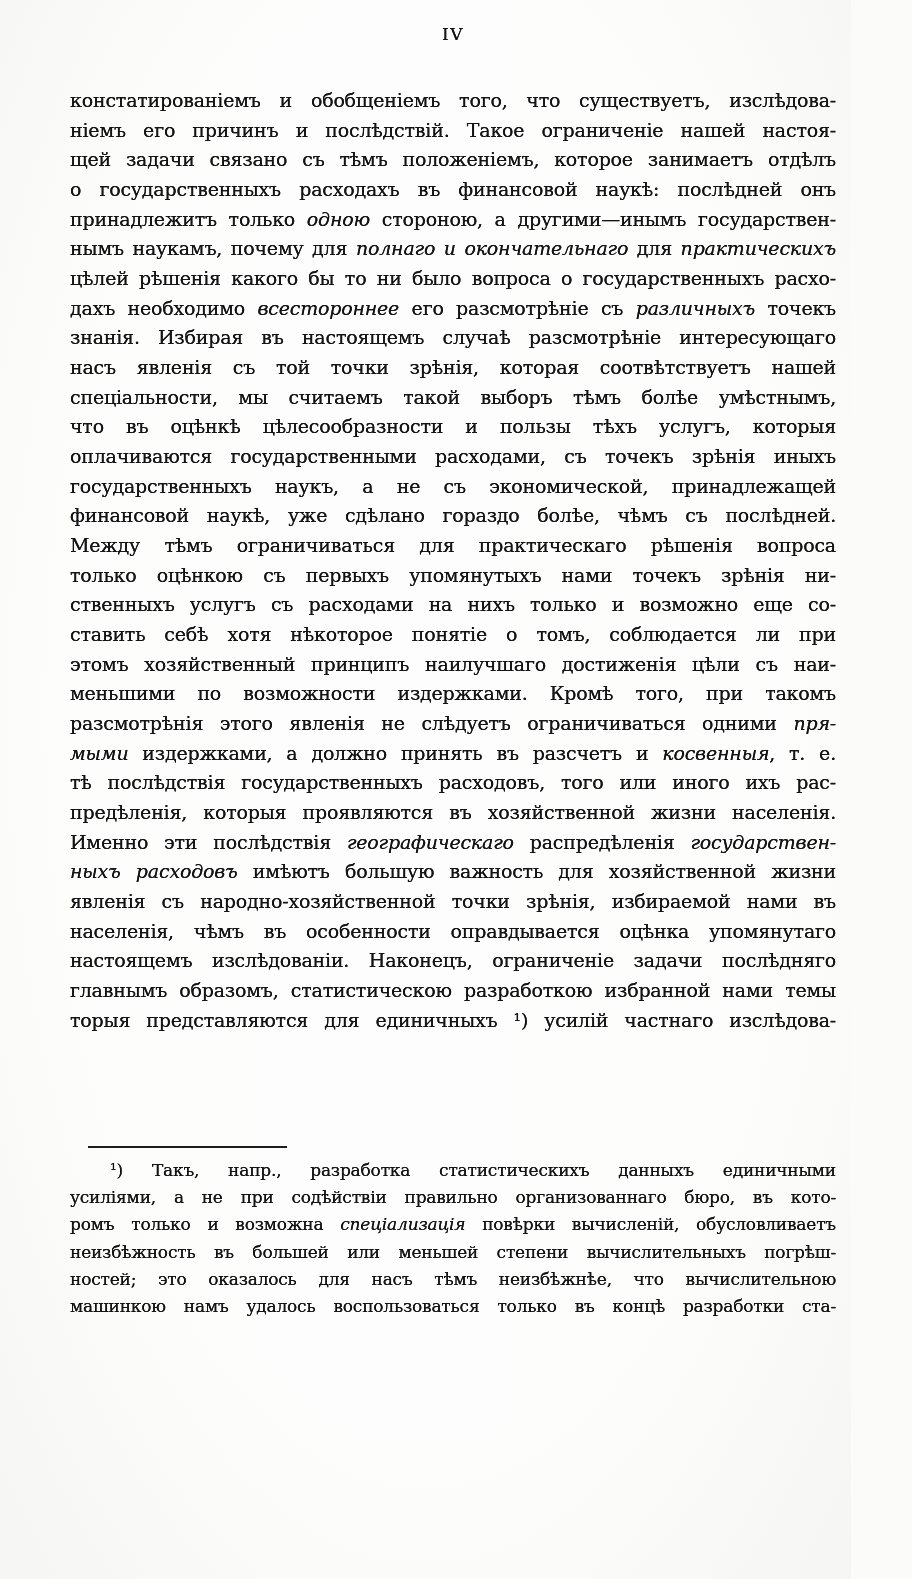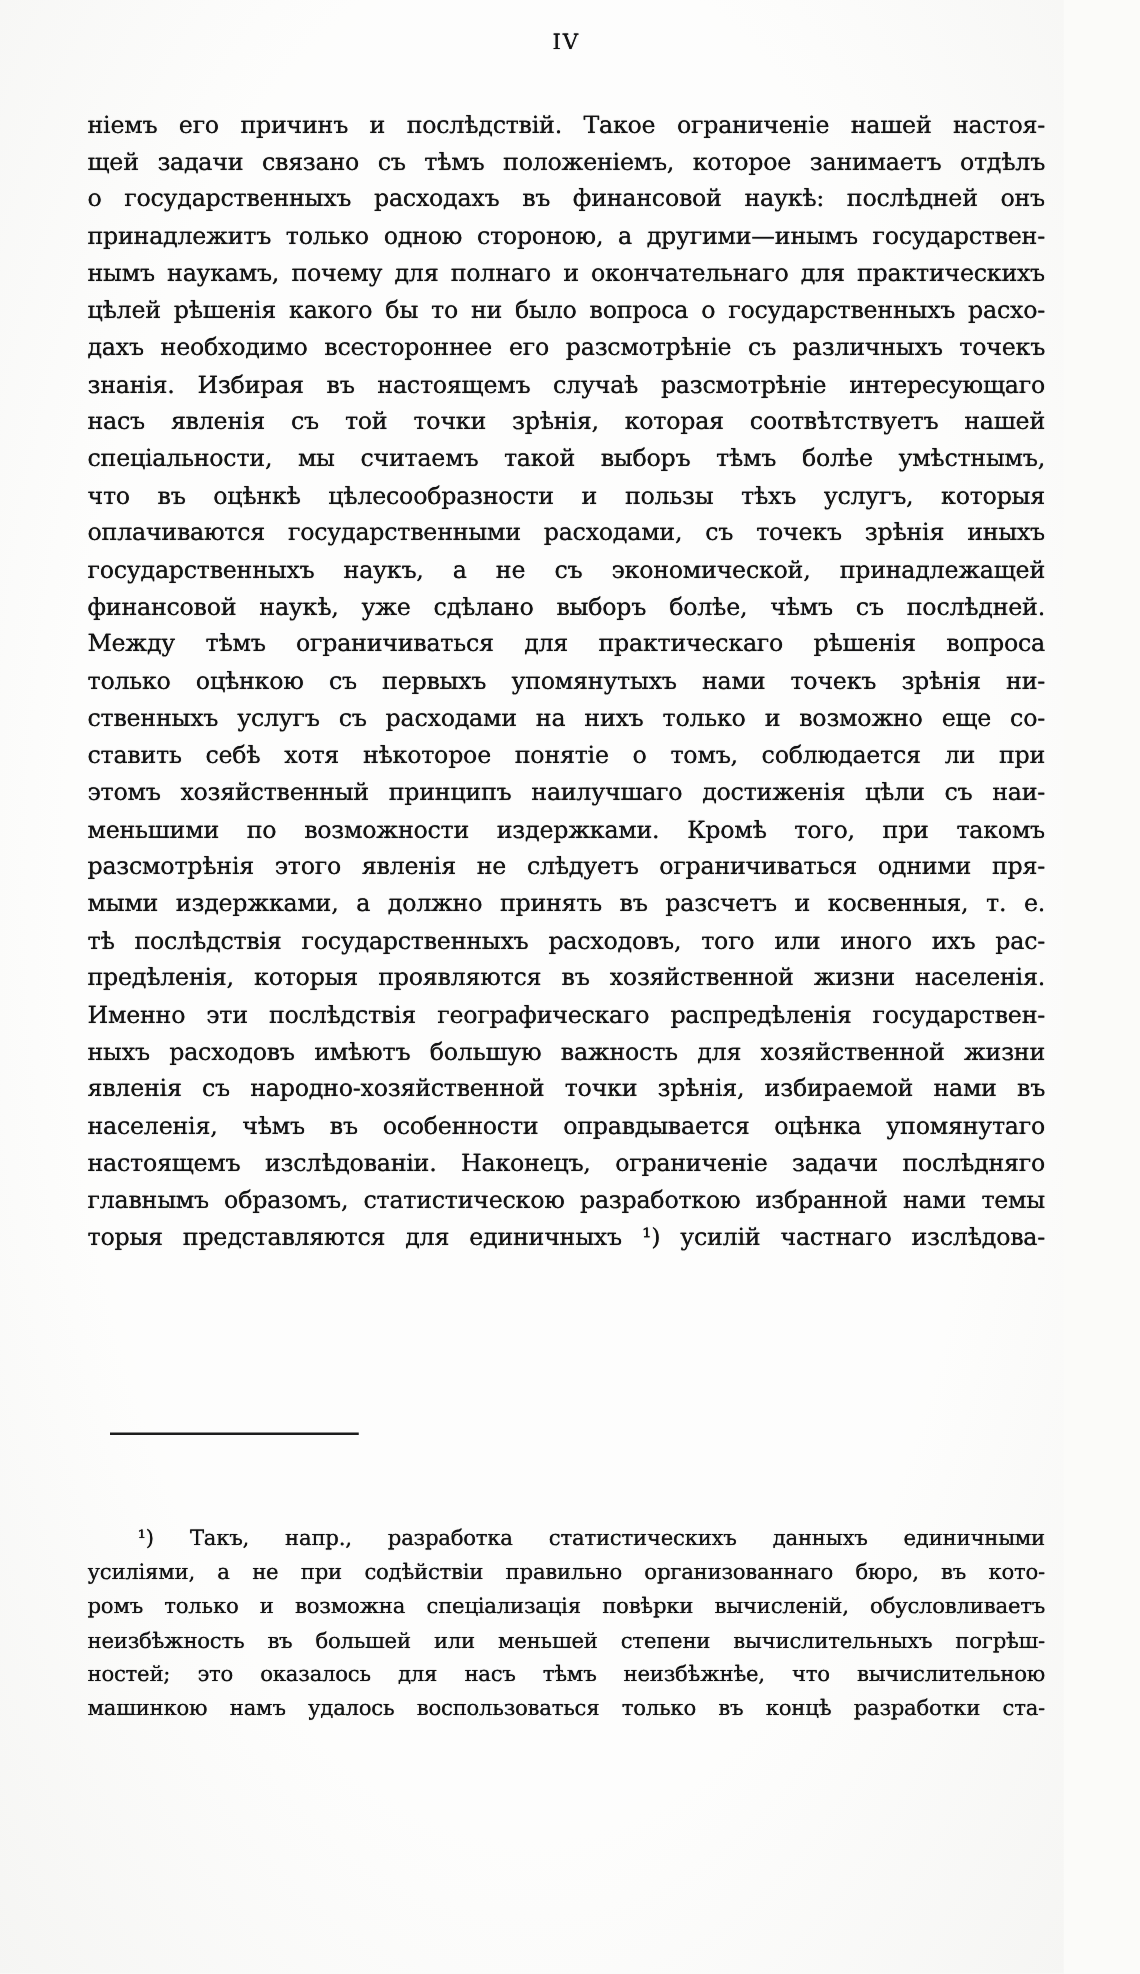--- a/index.html
+++ b/index.html
@@ -40,69 +40,71 @@
   .bodyblock {
     top: 86px;
     font-size: 19px;
     letter-spacing: -0.2px;
   }
   .bodyblock .line {
     height: 29.68px;
     line-height: 29.68px;
   }
   .fnblock {
-    top: 1218px;
+    top: 1157px;
     font-size: 17px;
     letter-spacing: -0.2px;
   }
   .fnblock .line {
     height: 27.2px;
     line-height: 27.2px;
   }
   .fnblock .line:first-child {
     text-indent: 40px;
   }
   .line {
     text-align: justify;
     text-align-last: justify;
     overflow: hidden;
     white-space: normal;
     text-shadow: 0 0 0.6px currentColor; 
   }
   .it {
+    font-style: italic;
   }
   .fn-rule {
     position: absolute;
     top: 1146px;
     left: 88px;
     width: 199px;
     height: 2px;
     background: #1d1d1d;
   }
 </style>
 </head>
 <body>
 
 <div class="scan-page">
   <div class="folio">IV</div>
   <div class="textblock bodyblock" id="body-text">
+      <div class="line"><span>констатированіемъ и обобщеніемъ того, что существуетъ, изслѣдова-</span></div>
       <div class="line"><span>ніемъ его причинъ и послѣдствій. Такое ограниченіе нашей настоя-</span></div>
       <div class="line"><span>щей задачи связано съ тѣмъ положеніемъ, которое занимаетъ отдѣлъ</span></div>
       <div class="line"><span>о государственныхъ расходахъ въ финансовой наукѣ: послѣдней онъ</span></div>
       <div class="line"><span>принадлежитъ только </span><span class="it">одною</span><span> стороною, а другими—инымъ государствен-</span></div>
       <div class="line"><span>нымъ наукамъ, почему для </span><span class="it">полнаго и окончательнаго</span><span> для </span><span class="it">практическихъ</span></div>
       <div class="line"><span>цѣлей рѣшенія какого бы то ни было вопроса о государственныхъ расхо-</span></div>
       <div class="line"><span>дахъ необходимо </span><span class="it">всестороннее</span><span> его разсмотрѣніе съ </span><span class="it">различныхъ</span><span> точекъ</span></div>
       <div class="line"><span>знанія. Избирая въ настоящемъ случаѣ разсмотрѣніе интересующаго</span></div>
       <div class="line"><span>насъ явленія съ той точки зрѣнія, которая соотвѣтствуетъ нашей</span></div>
       <div class="line"><span>спеціальности, мы считаемъ такой выборъ тѣмъ болѣе умѣстнымъ,</span></div>
       <div class="line"><span>что въ оцѣнкѣ цѣлесообразности и пользы тѣхъ услугъ, которыя</span></div>
       <div class="line"><span>оплачиваются государственными расходами, съ точекъ зрѣнія иныхъ</span></div>
       <div class="line"><span>государственныхъ наукъ, а не съ экономической, принадлежащей</span></div>
-      <div class="line"><span>финансовой наукѣ, уже сдѣлано выборъ болѣе, чѣмъ съ послѣдней.</span></div>
+      <div class="line"><span>финансовой наукѣ, уже сдѣлано гораздо болѣе, чѣмъ съ послѣдней.</span></div>
       <div class="line"><span>Между тѣмъ ограничиваться для практическаго рѣшенія вопроса</span></div>
       <div class="line"><span>только оцѣнкою съ первыхъ упомянутыхъ нами точекъ зрѣнія ни-</span></div>
       <div class="line"><span>ственныхъ услугъ съ расходами на нихъ только и возможно еще со-</span></div>
       <div class="line"><span>ставить себѣ хотя нѣкоторое понятіе о томъ, соблюдается ли при</span></div>
       <div class="line"><span>этомъ хозяйственный принципъ наилучшаго достиженія цѣли съ наи-</span></div>
       <div class="line"><span>меньшими по возможности издержками. Кромѣ того, при такомъ</span></div>
       <div class="line"><span>разсмотрѣнія этого явленія не слѣдуетъ ограничиваться одними </span><span class="it">пря-</span></div>
       <div class="line"><span class="it">мыми</span><span> издержками, а должно принять въ разсчетъ и </span><span class="it">косвенныя</span><span>, т. е.</span></div>
       <div class="line"><span>тѣ послѣдствія государственныхъ расходовъ, того или иного ихъ рас-</span></div>
       <div class="line"><span>предѣленія, которыя проявляются въ хозяйственной жизни населенія.</span></div>

